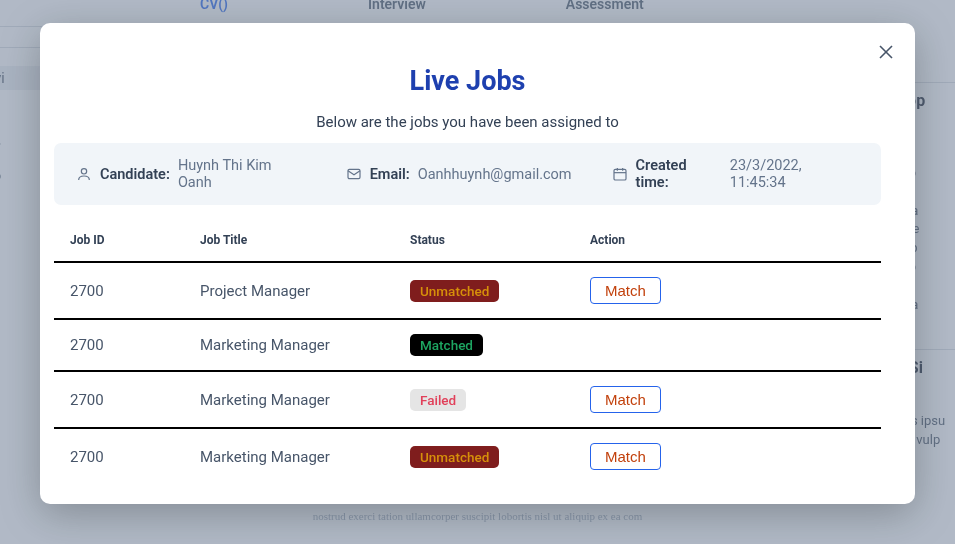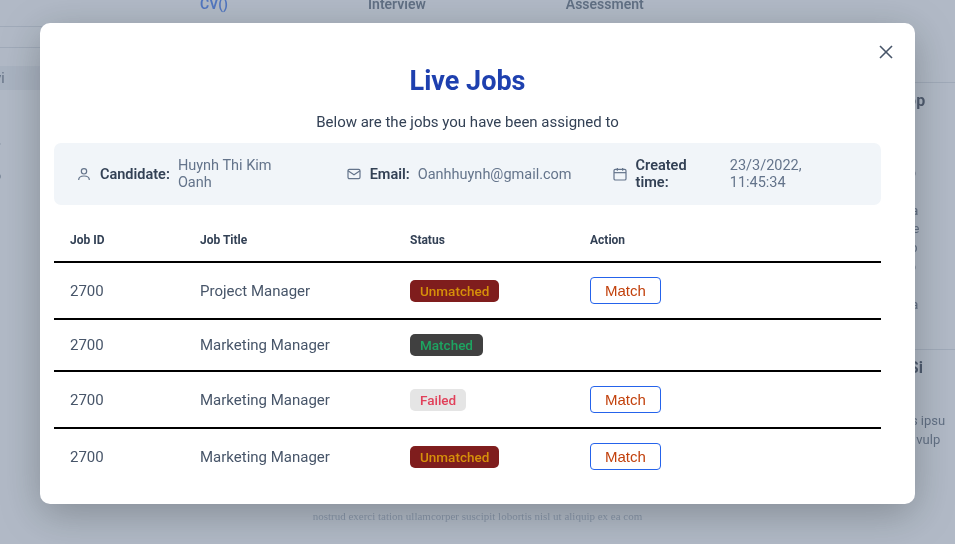--- a/index.html
+++ b/index.html
@@ -178,21 +178,21 @@
       border-radius: 5px;
       font-weight: 500;
     }
     
     .status-unmatched {
       background: #7f1d1d;
       color: #d6900a;
     }
     
     .status-matched {
-      background: #404040;
+      background: #000000;
       color: #1da561;
     }
     
     .status-failed {
       background: #e5e5e5;
       color: #e1405a;
     }
     
     .match-btn {
       display: inline-block;

